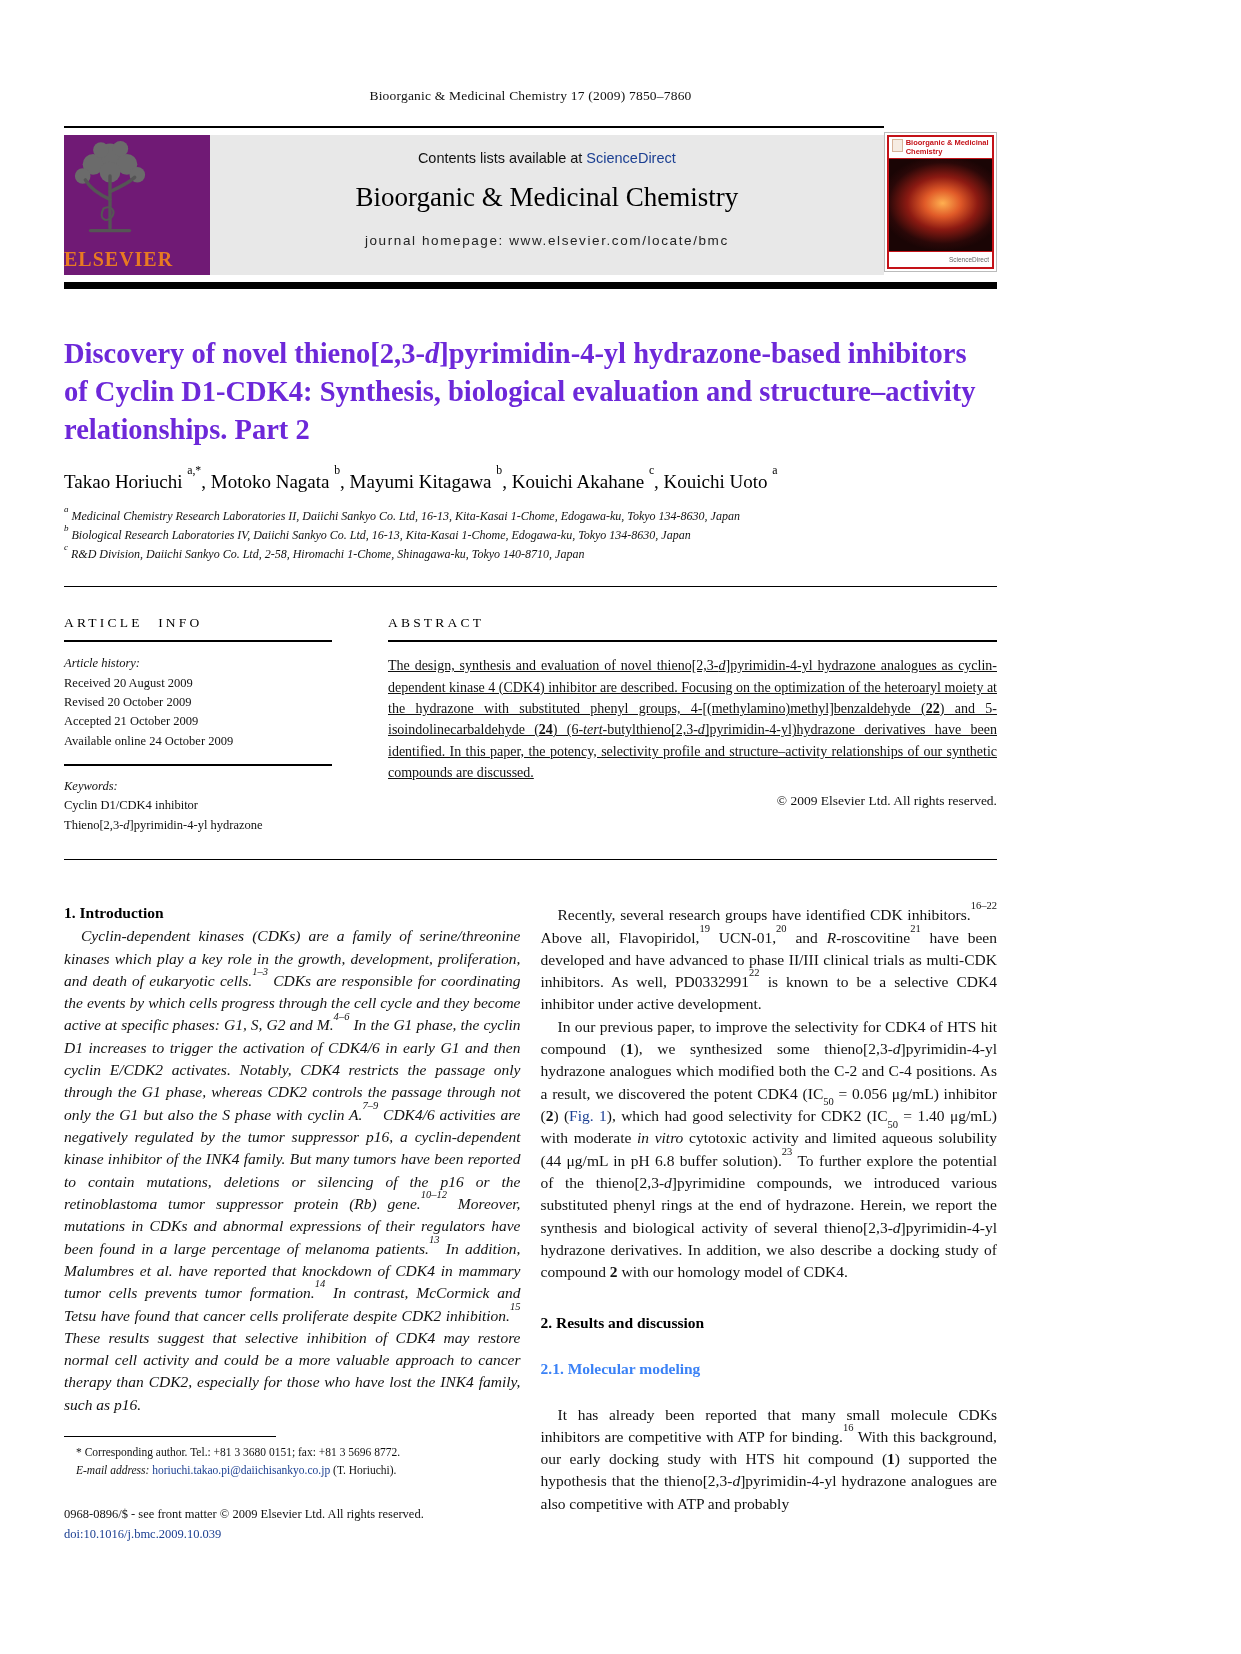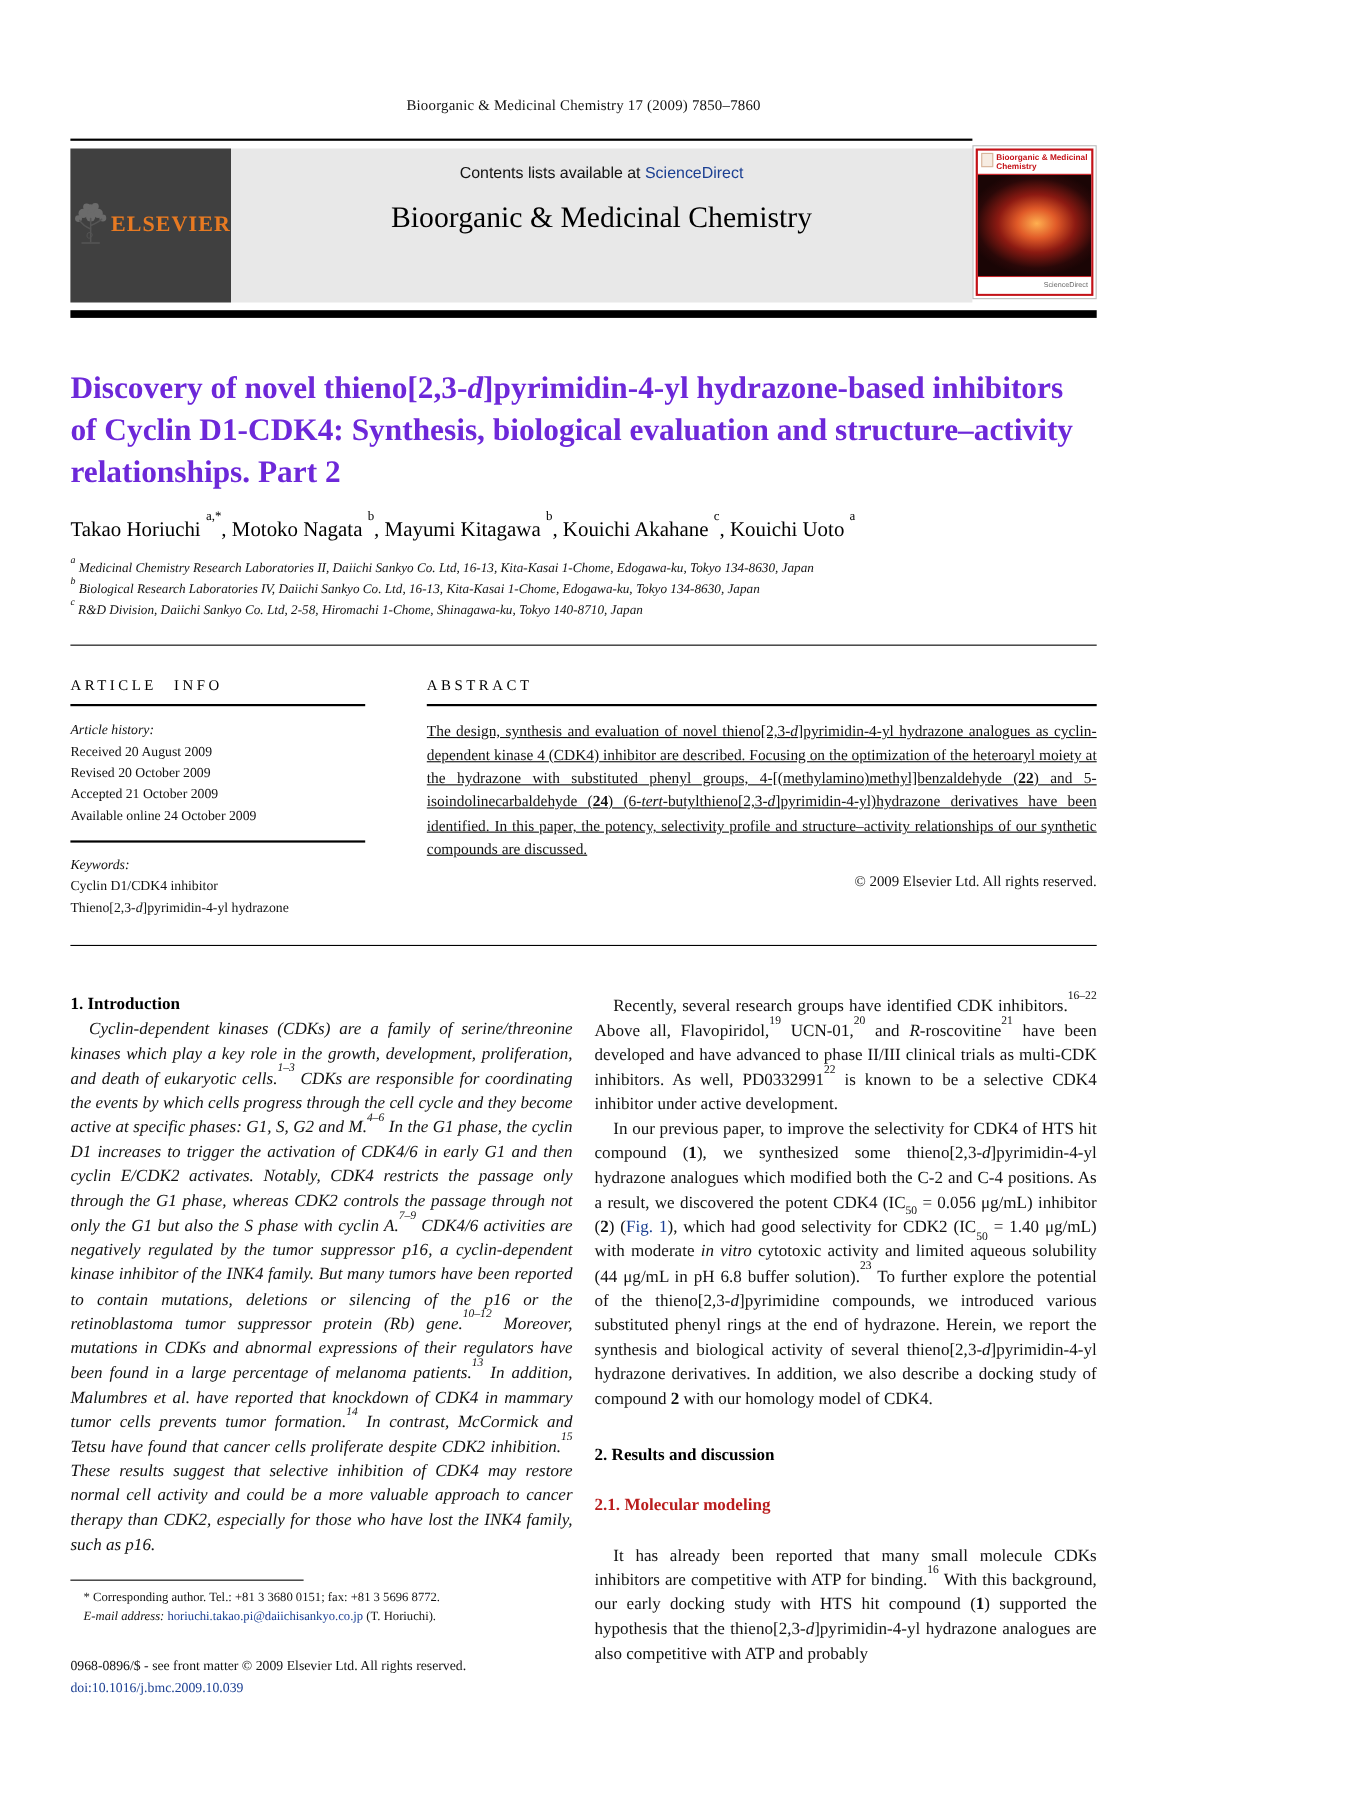--- a/index.html
+++ b/index.html
@@ -7,21 +7,21 @@
   html, body { background:#fff; }
   body { font-family:"Liberation Serif", serif; color:#111; }
   .page { width:1148px; height:1654px; padding:88px 151px 0 64px; background:#fff; overflow:hidden; position:relative; }
 
   .citation { text-align:center; font-size:13.5px; letter-spacing:0.2px; }
 
   .masthead-row { margin-top:22px; display:flex; justify-content:space-between; align-items:flex-start; }
   .masthead-left { width:886px; }
   .rule-top { border-top:2px solid #000; }
   .masthead-band { display:flex; margin-top:7px; height:140px; }
-  .elsevier-logo { width:146px; display:flex; flex-direction:row; align-items:center; justify-content:space-between; padding:2px 0 4px; background:#404040; }
+  .elsevier-logo { width:146px; display:flex; flex-direction:column; justify-content:space-between; padding:2px 0 4px; background:#701a75; }
   .elsevier-word { color:var(--elsevier-orange); font-size:20px; font-weight:bold; letter-spacing:1px; }
   .masthead-gray { flex:1; background:#e8e8e8; text-align:center; padding-top:15px; }
   .contents-line { font-family:"Liberation Sans", sans-serif; font-size:14.5px; color:#111; }
   .sd-link { color:var(--link); cursor:pointer; }
   .mast-title { font-size:27px; margin-top:16px; color:#000; }
   .homepage { font-family:"Liberation Sans", sans-serif; font-size:13.5px; letter-spacing:1.6px; margin-top:20px; color:#222; cursor:pointer; }
 
   .journal-cover { width:122px; height:140px; margin-top:6px; border:1px solid #bbb; background:#fff; padding:2px; display:flex; flex-direction:column; }
   .cover-inner { border:2px solid var(--cover-red); flex:1; display:flex; flex-direction:column; overflow:hidden; }
   .cover-head { background:#fff; display:flex; gap:3px; padding:2px 3px 2px 3px; align-items:flex-start; }
@@ -47,21 +47,21 @@
   .info-body { margin-top:12px; }
   .label-italic { font-style:italic; font-size:12.5px; line-height:1.55; }
   .info-line { font-size:12.5px; line-height:1.55; }
   .mid-rule { border-top:2px solid #000; margin:13px 0 11px; }
   .abstract-text { margin-top:13px; font-size:14px; line-height:1.53; text-align:justify;text-decoration:underline; }
   .abstract-copyright { margin-top:9px; text-align:right; font-size:13.5px; }
 
   .body-cols { margin-top:44px; display:flex; gap:20px; }
   .col { width:494px; }
   .sec-heading { font-size:15.5px; font-weight:bold; color:#000; }
-  .subsec-heading { font-size:15.5px; font-weight:bold; color:#b91c1c; }
+  .subsec-heading { font-size:15.5px; font-weight:bold; color:#3b82f6; }
   .para { font-size:15.5px; line-height:1.44; text-align:justify; }
   .para.indent { text-indent:17px; }
   .left .para { margin-top:3px;font-style:italic; }
   .right .para { margin-top:0; }
   .right .sec-heading { margin-top:30px; }
   .right .subsec-heading { margin-top:28px; }
   .right .para.after-heading { margin-top:26px; }
   sup { font-size:68%; position:relative; top:-0.45em; line-height:0; }
   sub { font-size:68%; position:relative; top:0.25em; line-height:0; }
   .link { color:var(--link); cursor:pointer; }
@@ -104,20 +104,21 @@
             </g>
             <path d="M30 55 c 6 -3 10 2 6 7 c -4 4 -10 1 -6 -7 z" fill="none" stroke="#555" stroke-width="1.6"></path>
           </svg>
           <div class="elsevier-word">ELSEVIER</div>
         </div>
         <div class="masthead-gray">
           <div class="contents-line">
             <span>Contents lists available at </span><span class="sd-link">ScienceDirect</span>
           </div>
           <div class="mast-title">Bioorganic &amp; Medicinal Chemistry</div>
+          <div class="homepage">journal homepage: www.elsevier.com/locate/bmc</div>
         </div>
       </div>
     </div>
 
     <div class="journal-cover">
       <div class="cover-inner">
         <div class="cover-head">
           <div class="cover-logo-box"></div>
           <div class="cover-title">Bioorganic &amp; Medicinal Chemistry</div>
         </div>

